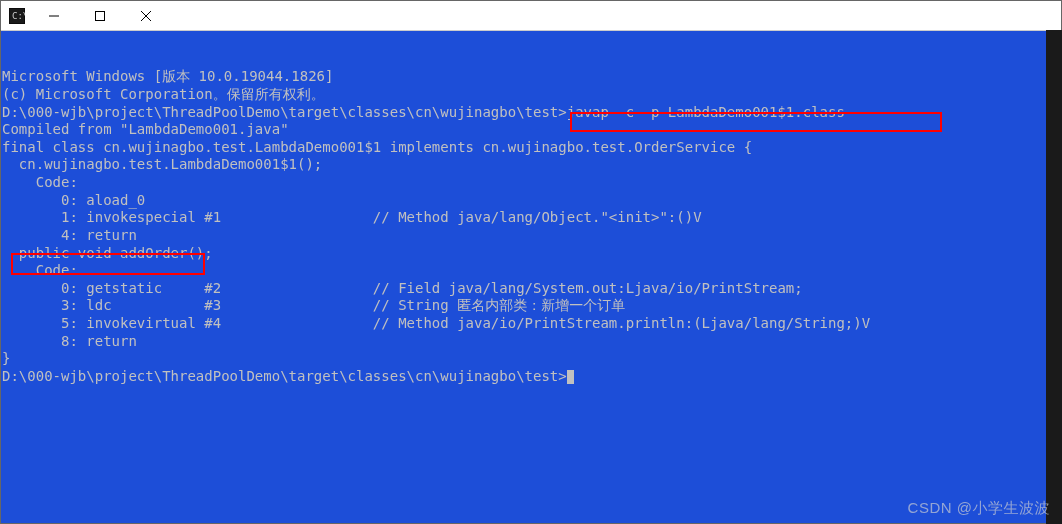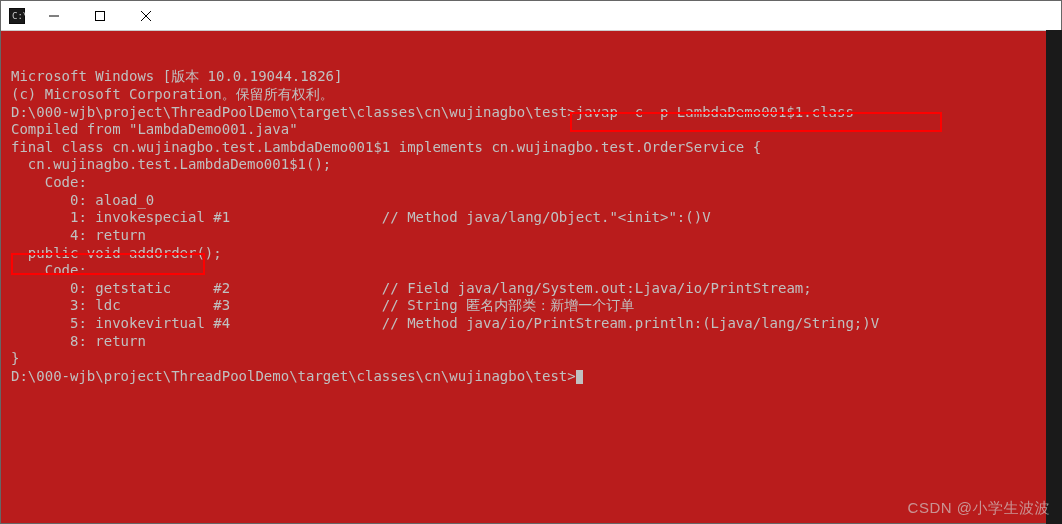--- a/index.html
+++ b/index.html
@@ -51,25 +51,25 @@
       display: flex;
       align-items: center;
       justify-content: center;
       font-family: "Segoe UI", sans-serif;
       font-size: 13px;
       color: #000;
       cursor: pointer;
     }
     .terminal {
       flex: 1;
-      background: #b91c1c;
+      background: #1d4ed8;
       color: #c0c0c0;
       font-size: 14px;
       line-height: 1.26;
-      padding: 2px 10px;
+      padding: 2px 1px;
       white-space: pre;
       position: relative;
       overflow: hidden;
       font-family: "NSimSun", "SimSun", "Consolas", monospace;
     }
     .terminal .line { white-space: pre; }
     .hl-box {
       position: absolute;
       border: 2px solid #ff0000;
       pointer-events: none;

